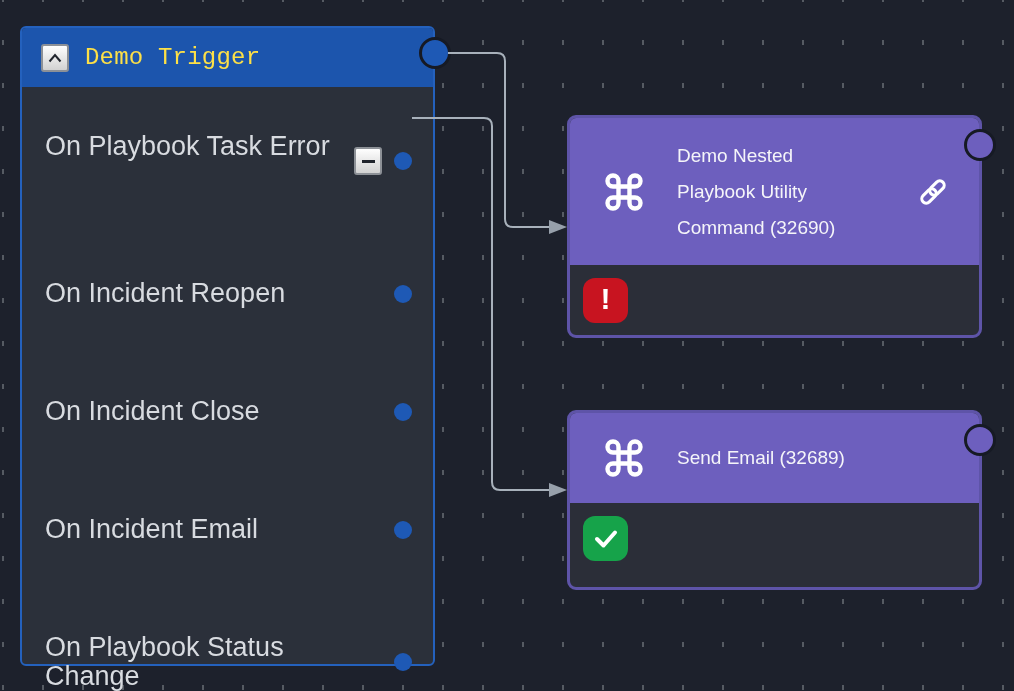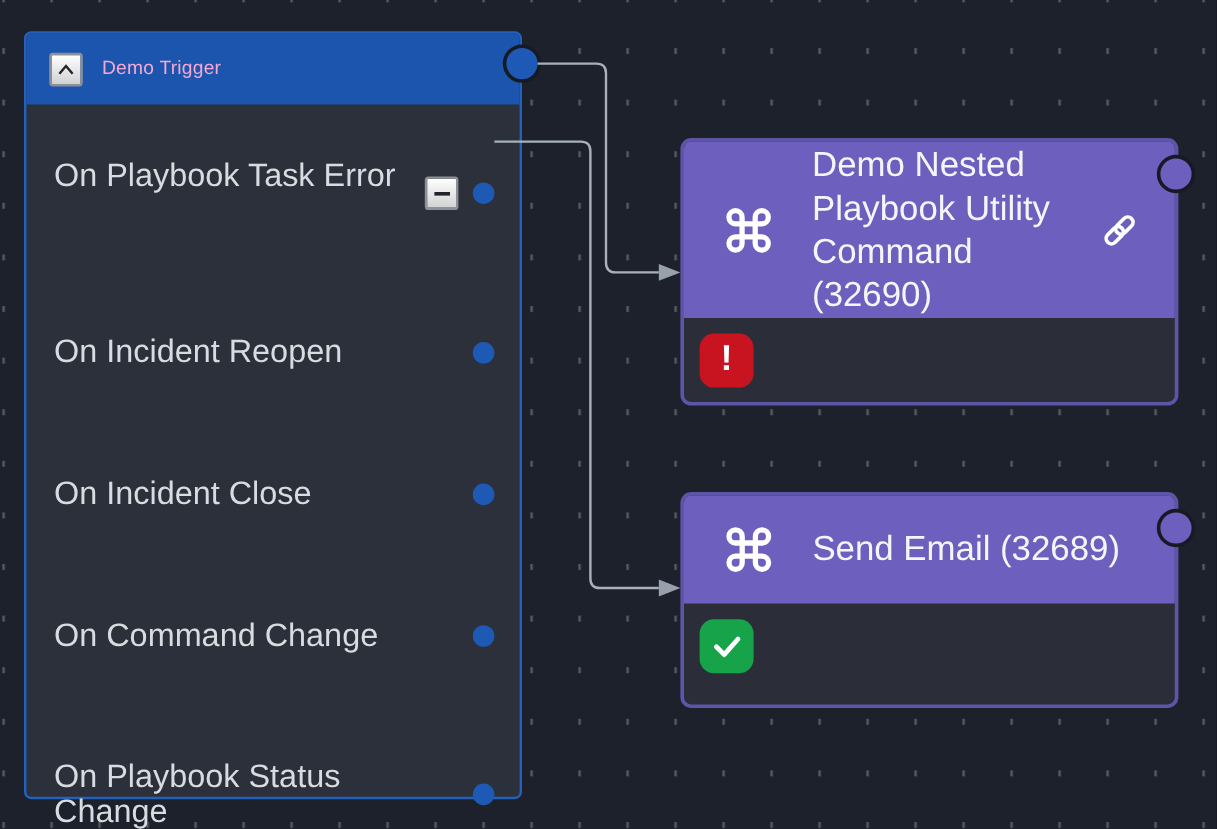--- a/index.html
+++ b/index.html
@@ -19,22 +19,23 @@
     height:59px;background:#1c55ad;border-radius:4px 4px 0 0;
     display:flex;align-items:center;padding-left:19px;position:relative;
   }
   .collapse-btn{
     width:28px;height:28px;box-sizing:border-box;flex:0 0 auto;
     background:linear-gradient(#fefefe,#d2d2d2);
     border:2px solid #8d9197;border-radius:3px;
     display:flex;align-items:center;justify-content:center;cursor:pointer;
   }
   .trigger-title{
-    margin-left:16px;font-size:16px;color:#f9a8d4;letter-spacing:.2px;
+    margin-left:16px;font-size:24px;color:#fde047;letter-spacing:.2px;
     white-space:nowrap;
+    font-family:Liberation Mono, monospace;
   }
   .port{
     position:absolute;width:26px;height:26px;border-radius:50%;
     background:#1e59b5;border:3px solid #161a24;box-sizing:content-box;
   }
   .trigger-header .port{left:397px;top:9px;}
 
   .event-rows{padding:16px 0 0 23px;}
   .event-row{
     position:relative;line-height:29px;margin-bottom:31px;
@@ -60,21 +61,21 @@
   }
   .node-1{top:115px;height:223px;}
   .node-2{top:410px;height:180px;}
   .node-header{
     position:relative;background:#6d5fbe;border-radius:6px 6px 0 0;
     display:flex;align-items:center;padding:0 30px 0 32px;box-sizing:border-box;
   }
   .node-1 .node-header{height:147px;}
   .node-2 .node-header{height:90px;}
   .node-title{
-    margin-left:31px;font-size:29px;line-height:36px;color:#f5f5f9;
+    margin-left:31px;font-size:19px;line-height:36px;color:#f5f5f9;
     white-space:pre-line;
   }
   .link-wrap{margin-left:auto;display:flex;align-items:center;}
   .node-header .port{background:#6d5fbe;left:394px;top:11px;}
   .node-body{display:flex;align-items:center;padding-left:13px;box-sizing:border-box;}
   .node-1 .node-body{height:70px;}
   .node-2 .node-body{height:71px;}
   .status-badge{
     width:45px;height:45px;border-radius:12px;
     display:flex;align-items:center;justify-content:center;
@@ -118,21 +119,21 @@
       </div>
       <div class="event-row">
         <span>On Incident Reopen</span>
         <span class="event-dot"></span>
       </div>
       <div class="event-row">
         <span>On Incident Close</span>
         <span class="event-dot"></span>
       </div>
       <div class="event-row">
-        <span>On Command Change</span>
+        <span>On Incident Email</span>
         <span class="event-dot"></span>
       </div>
       <div class="event-row">
         <span>On Playbook Status
 Change</span>
         <span class="event-dot"></span>
       </div>
 
     </div>
 

